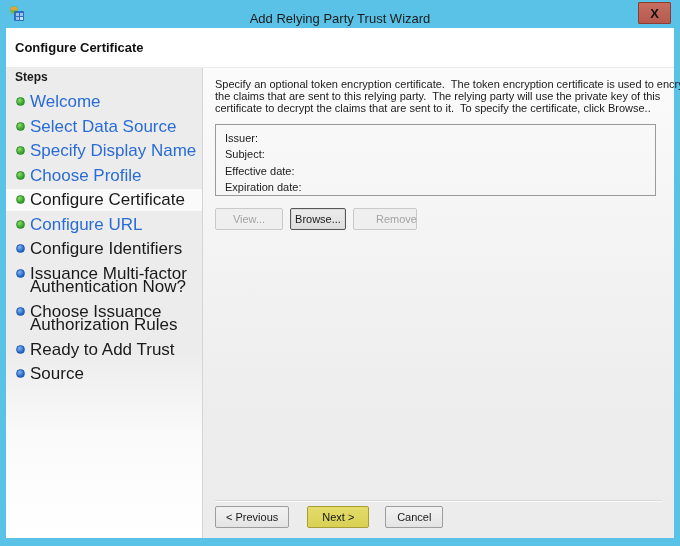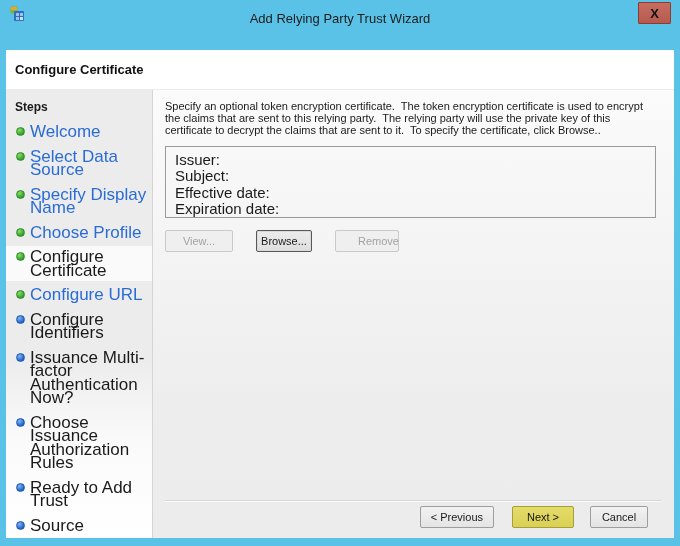--- a/index.html
+++ b/index.html
@@ -26,37 +26,37 @@
     background:linear-gradient(180deg,#c66d60,#b65a4e);
     border:1px solid #8d3c31;
     color:#121212; font-weight:bold; font-size:13px;
     display:flex; align-items:center; justify-content:center;
     cursor:pointer; border-radius:1px;
   }
 
   
   .body {
     position:absolute; top:28px; left:6px; right:6px; bottom:8px;
-    background:#ffffff; display:flex; flex-direction:column;margin-top:22px;
+    background:#ffffff; display:flex; flex-direction:column;
   }
   .page-header {
     height:40px; background:#ffffff; flex:0 0 auto;
     display:flex; align-items:center; padding-left:9px;
     border-bottom:1px solid #ebebeb;
   }
   .page-title { font-size:13px; font-weight:bold; color:#111; }
 
   .content { flex:1; display:flex; min-height:0; }
 
   
   .sidebar {
-    width:147px; flex:0 0 auto;
+    width:197px; flex:0 0 auto;
     background:linear-gradient(180deg,#ececec 0%, #ececec 60%, #fafafa 78%, #ffffff 100%);
     border-right:1px solid #d5d5d5;
-    padding-top:8px;
+    padding-top:0;
   }
   .steps-header {
     font-size:12px; font-weight:bold; color:#1a1a1a;
     padding:2px 0 7px 9px;
   }
   .steps-list { list-style:none; }
   .step {
     position:relative; padding:4px 4px 4px 24px;
     font-size:17px; line-height:13.5px; cursor:default;
   }
@@ -79,23 +79,23 @@
     padding:10px 6px 0 12px;
   }
   .description {
     font-size:11px; line-height:12.2px; color:#1a1a1a;
     width:488px; white-space:pre-wrap;
   }
   .cert-box {
     margin-top:9px; margin-right:12px; height:72px;
     border:1px solid #9a9a9a; padding:5px 0 0 9px;
   }
-  .cert-field { font-size:15px; color:#1a1a1a; line-height:16.5px; }
-
-  .cert-actions { margin-top:12px; display:flex; gap:23px; }
+  .cert-field { font-size:11px; color:#1a1a1a; line-height:16.5px; }
+
+  .cert-actions { margin-top:12px; display:flex; gap:7px; }
   .btn {
     height:22px; font-family:"Liberation Sans", sans-serif;
     font-size:11px; color:#1a1a1a; border-radius:2px;
     background:linear-gradient(180deg,#f2f2f2,#e4e4e4);
     border:1px solid #9d9d9d; cursor:pointer;
   }
   .btn.disabled {
     color:#a3a3a3; cursor:default;
     background:#efefef; border:1px solid #c9c9c9;
   }
@@ -106,21 +106,21 @@
     background:linear-gradient(180deg,#ececec,#dedede);
   }
   .btn.remove { width:64px;padding-left:22px; }
 
   .spacer { flex:1; }
 
   
   .footer-sep { border-top:1px solid #d8d8d8; border-bottom:1px solid #fafafa; margin-right:6px; }
   .footer {
     flex:0 0 auto; height:36px; display:flex; align-items:center;
-    justify-content:flex-end; gap:18px; padding:0 20px 6px 0;
+    gap:18px; padding:0 20px 6px 0;
   }
   .btn.nav { min-width:58px; padding:0 10px; }
   .btn.next {
     min-width:62px; background:linear-gradient(180deg,#e3dc6a,#d9d054);
     border:1px solid #a79f35; color:#161616;
   }
 </style>
 </head>
 <body>
 

